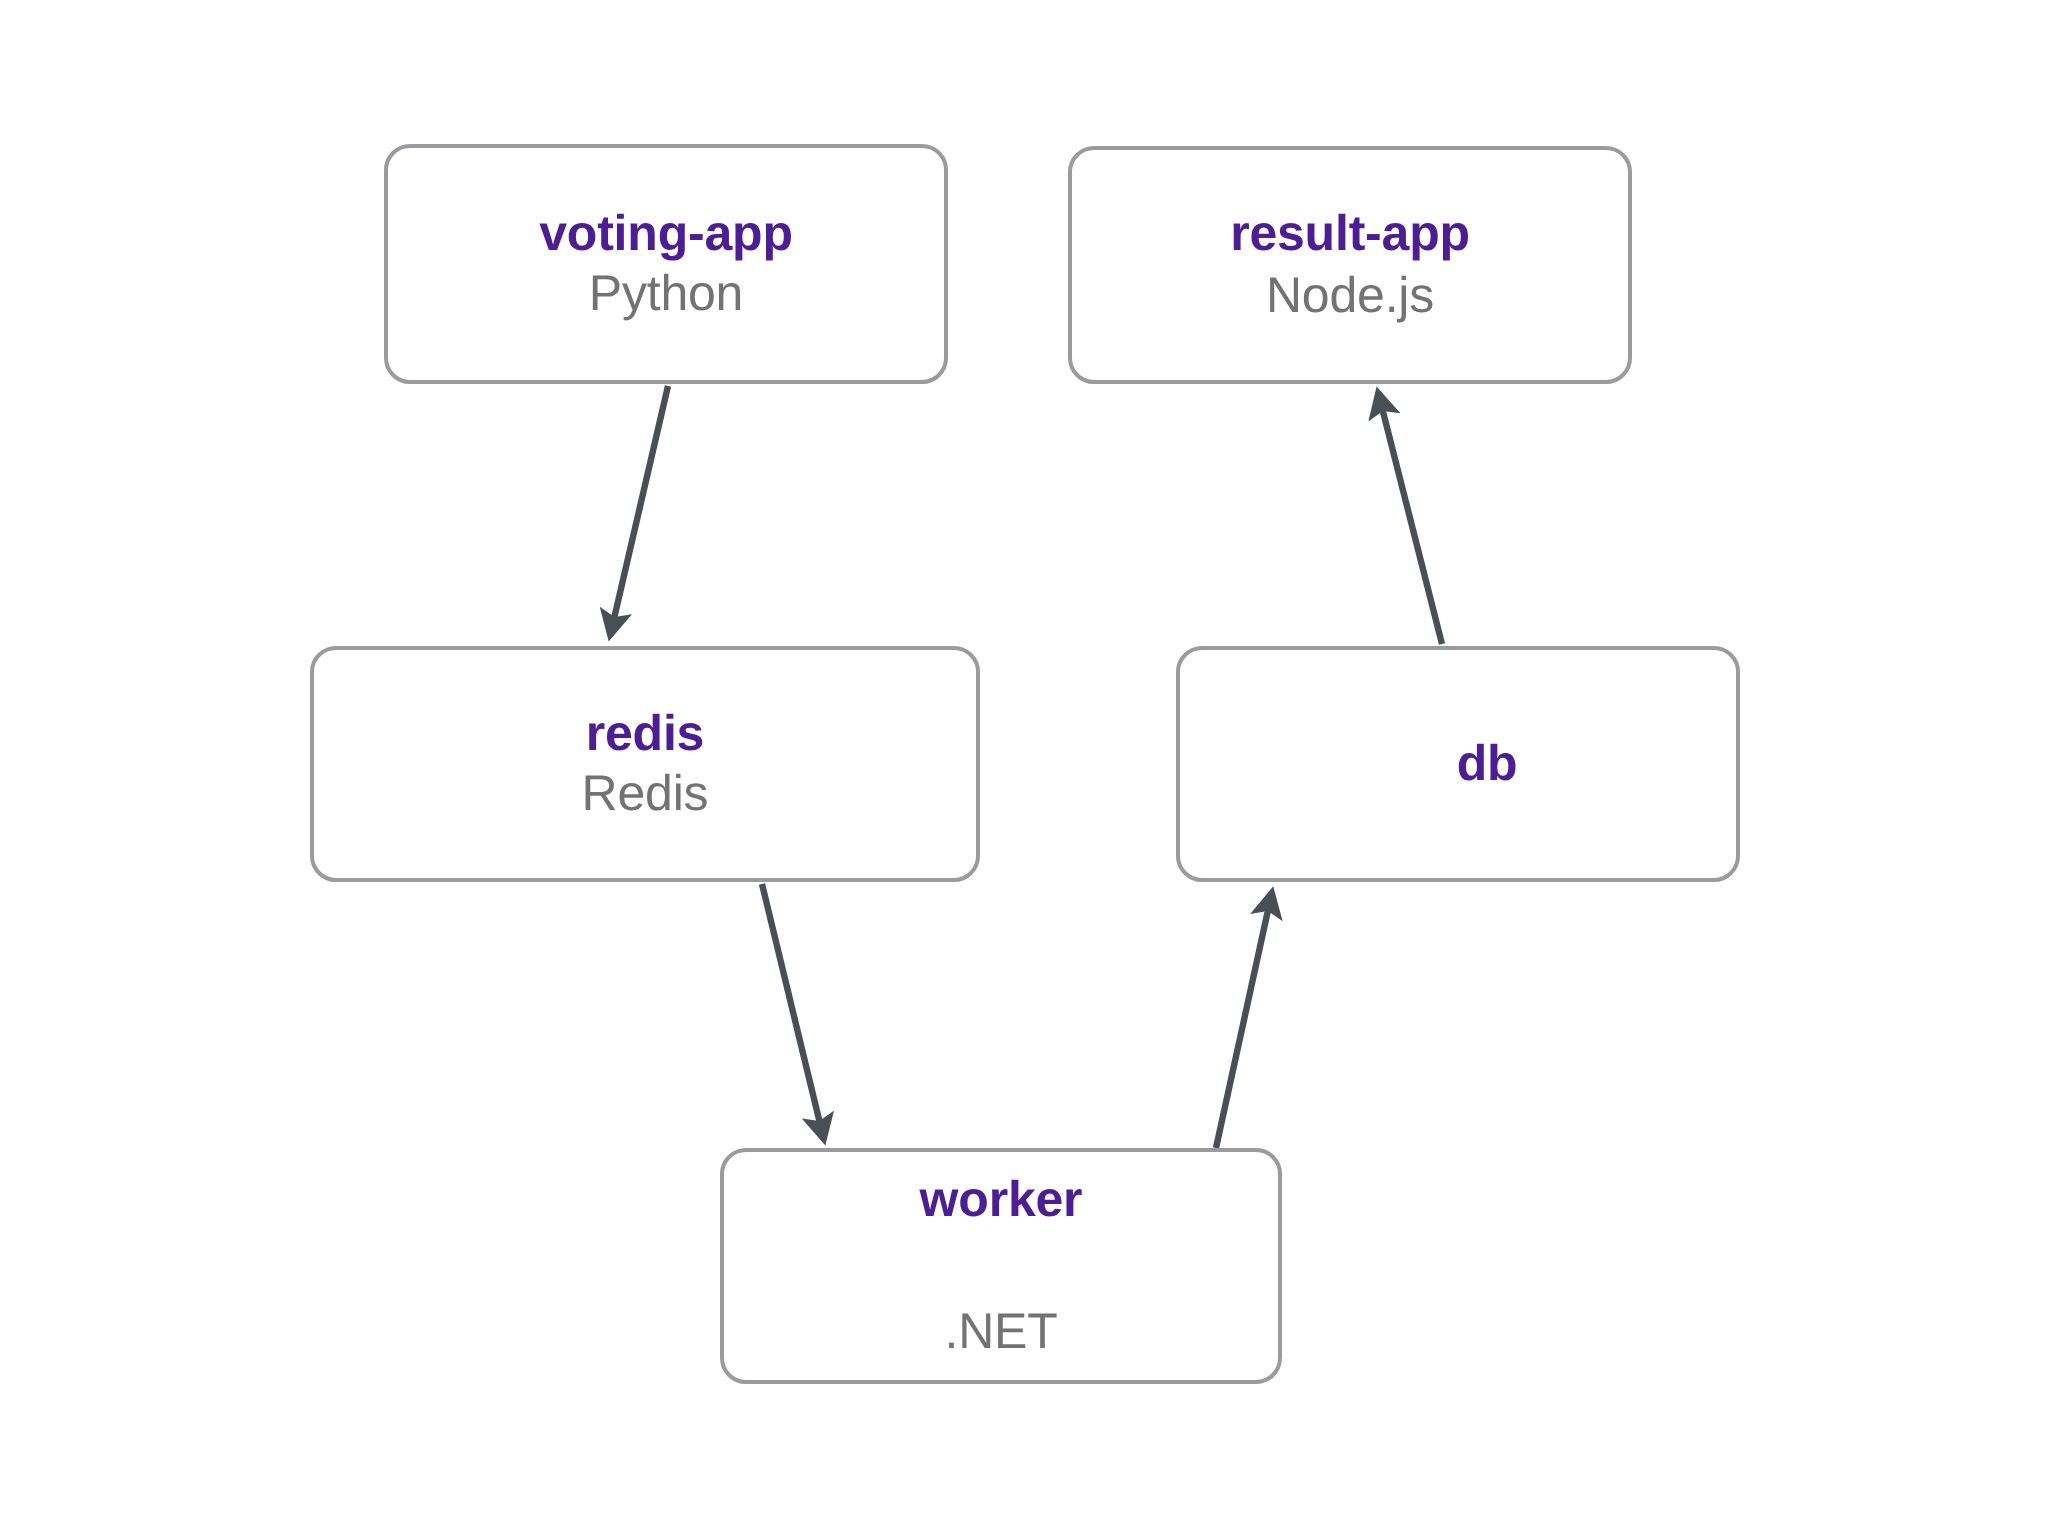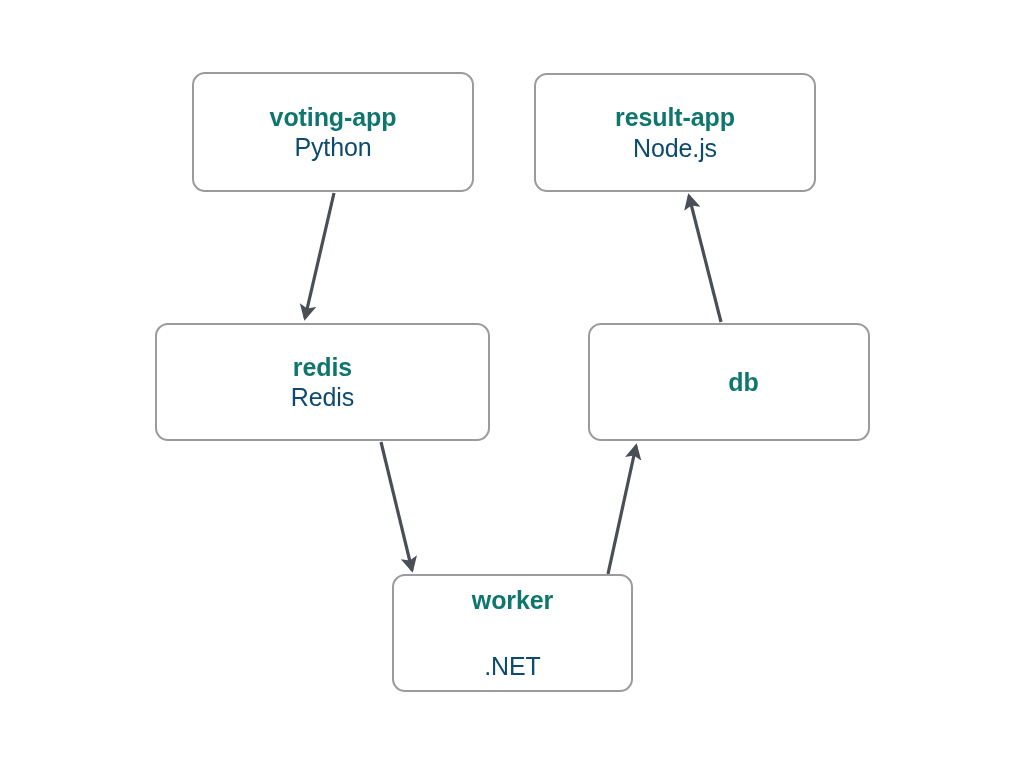--- a/index.html
+++ b/index.html
@@ -34,28 +34,28 @@
     border-radius: 13px;
     display: flex;
     flex-direction: column;
     align-items: center;
     justify-content: center;
     z-index: 2;
   }
   .node-title {
     font-size: 25px;
     font-weight: bold;
-    color: #0f766e;
+    color: #4c1d95;
     line-height: 1.22;
     letter-spacing: -0.1px;
   }
   .node-subtitle {
     font-size: 25px;
     font-weight: normal;
-    color: #0c4a6e;
+    color: #737373;
     line-height: 1.22;
     letter-spacing: -0.1px;
     text-align: center;
   }
 </style>
 </head>
 <body>
 
 <div id="canvas">
 
@@ -85,18 +85,18 @@
 
   <div class="node" style="left:155px; top:323px; width:335px; height:118px;">
     <div class="node-title">redis</div>
     <div class="node-subtitle">Redis</div>
   </div>
 
   <div class="node" style="left:588px; top:323px; width:282px; height:118px;padding-left:29px;">
     <div class="node-title">db</div>
   </div>
 
-  <div class="node" style="left:392px; top:574px; width:241px; height:118px;gap:36px;">
+  <div class="node" style="left:360px; top:574px; width:281px; height:118px;gap:36px;">
     <div class="node-title">worker</div>
     <div class="node-subtitle">.NET</div>
   </div>
 
 </div>
 
 </body></html>

